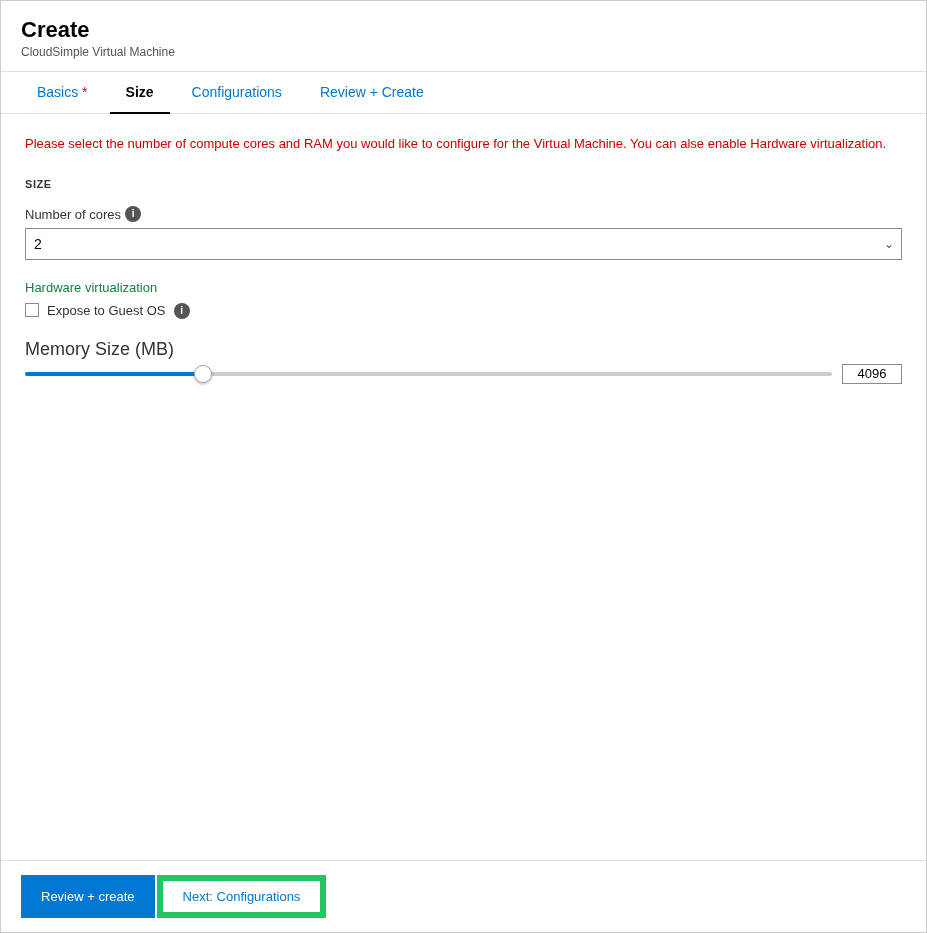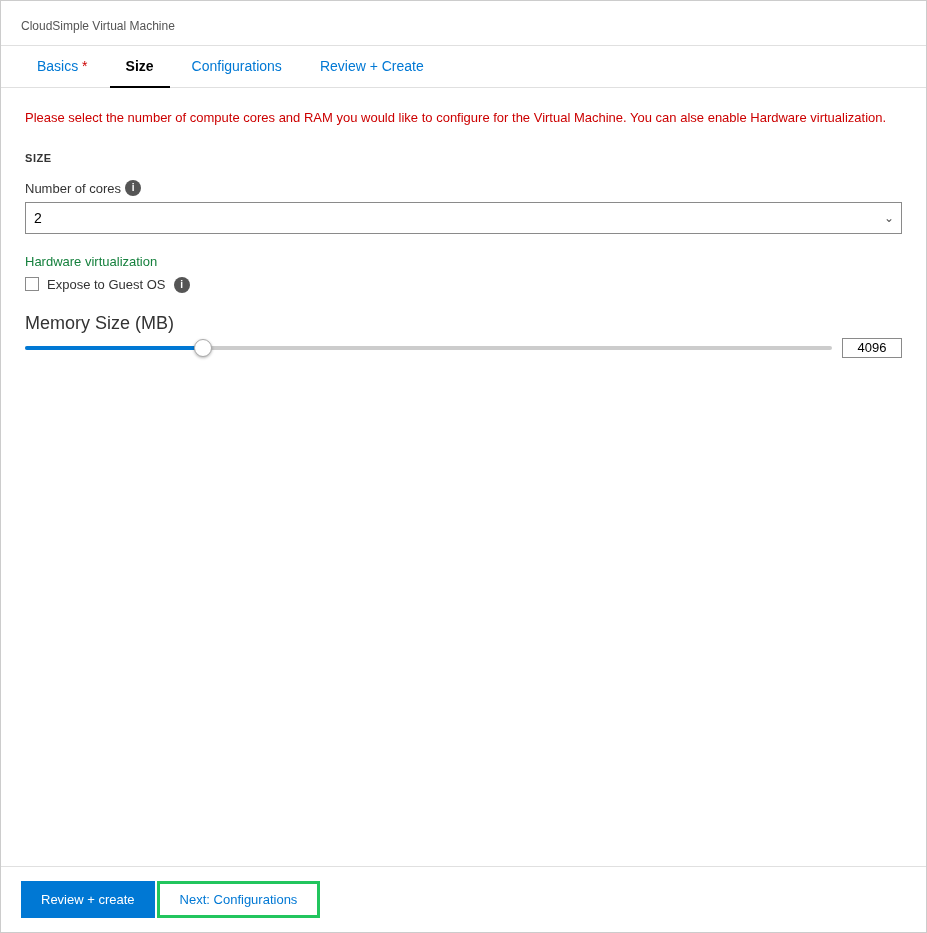--- a/index.html
+++ b/index.html
@@ -230,34 +230,35 @@
       color: #fff;
       border: none;
       padding: 8px 20px;
       font-size: 13px;
       cursor: pointer;
       font-weight: 500;
     }
     .btn-secondary {
       background: #fff;
       color: #0078d4;
-      border: 3px solid #22c55e;
+      border: 6px solid #22c55e;
       padding: 8px 20px;
       font-size: 13px;
       cursor: pointer;
       font-weight: 500;
       margin-left: 2px;
     }
   </style>
 </head>
 <body>
 
 <div class="window">
 
   <div class="header">
+    <div class="header-title">Create</div>
     <div class="header-subtitle">CloudSimple Virtual Machine</div>
   </div>
 
   <div class="tabs">
     <div class="tab required">Basics</div>
     <div class="tab active">Size</div>
     <div class="tab">Configurations</div>
     <div class="tab">Review + Create</div>
   </div>
 

